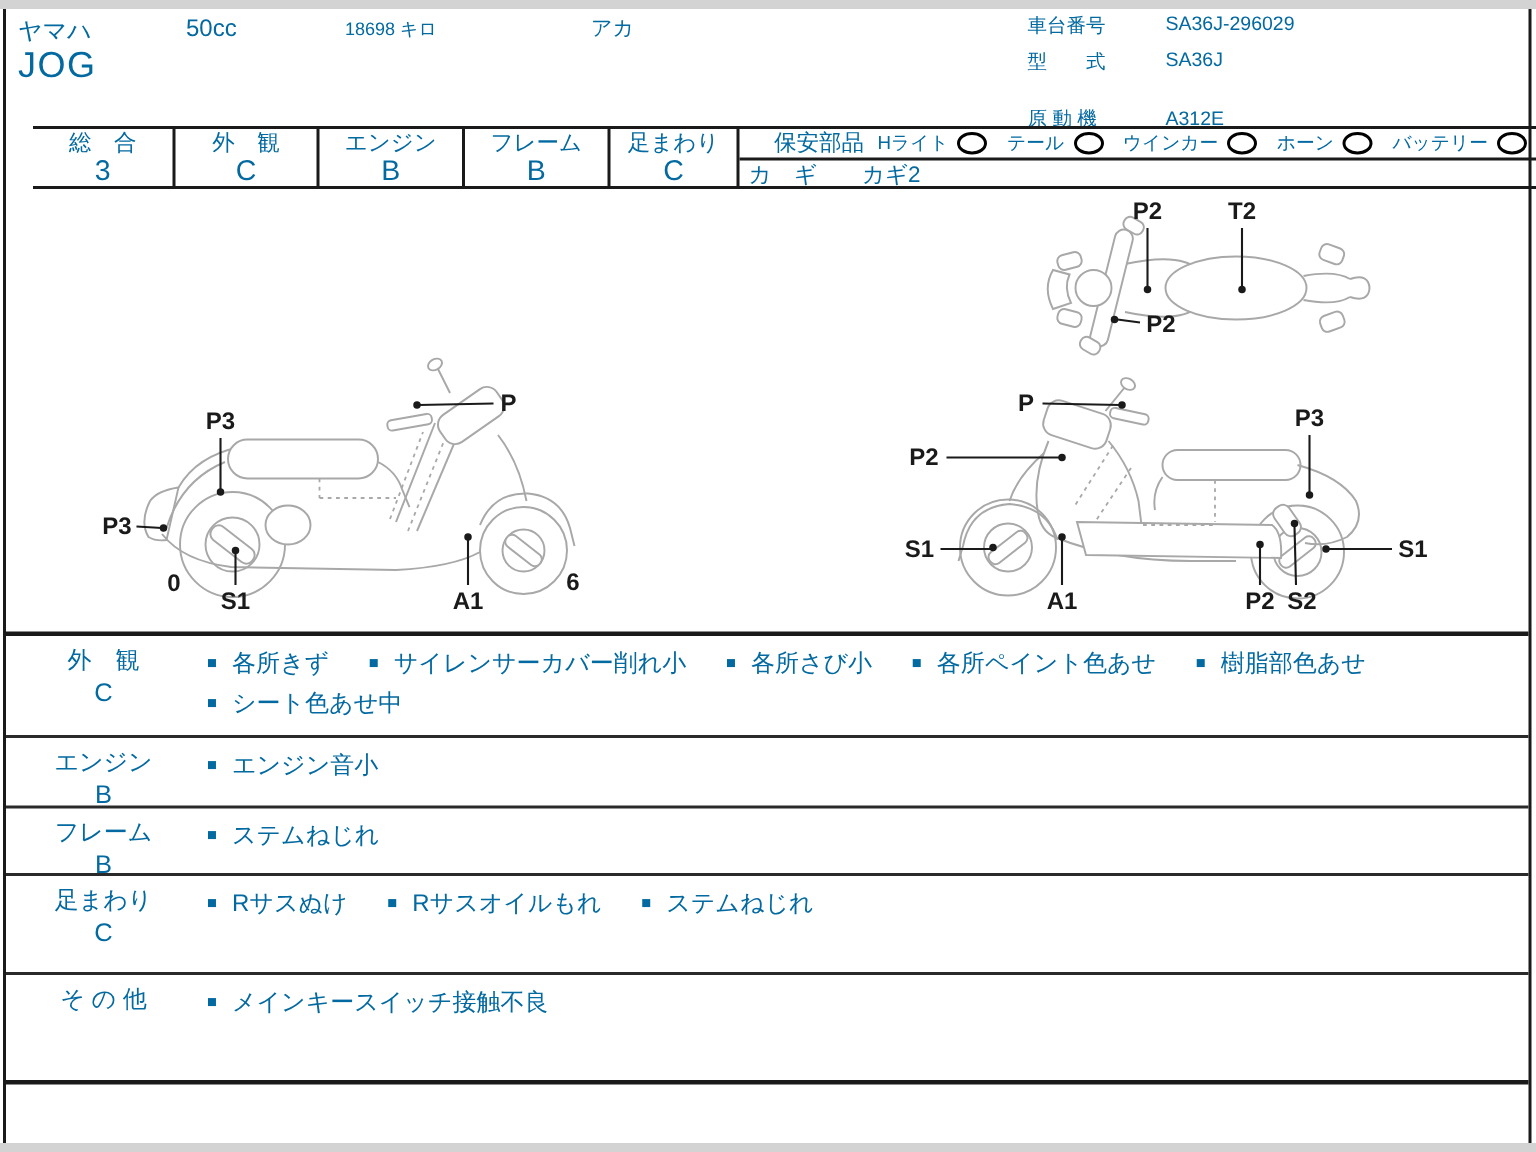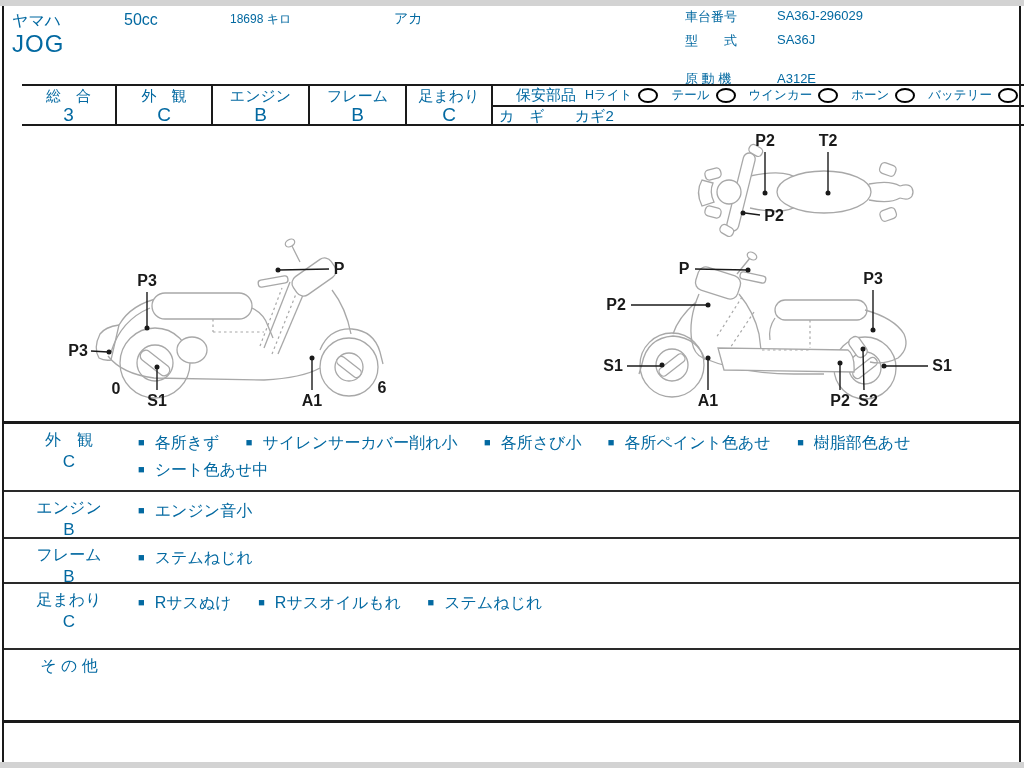--- a/index.html
+++ b/index.html
@@ -305,17 +305,20 @@
       <div class="clbl">足まわり</div>
       <div class="cgrade">C</div>
       <div class="citems">
         <span class="citem"><span class="bullet">■</span><span>Rサスぬけ</span></span>
         <span class="citem"><span class="bullet">■</span><span>Rサスオイルもれ</span></span>
         <span class="citem"><span class="bullet">■</span><span>ステムねじれ</span></span>
       </div>
     </div>
     <div class="crow r4">
       <div class="clbl">そ の 他</div>
+      <div class="citems">
+        <span class="citem"><span class="bullet">■</span><span>メインキースイッチ接触不良</span></span>
+      </div>
     </div>
   </div>
 
   <div class="hline-bottom"></div>
 </div>
 
 </body></html>

